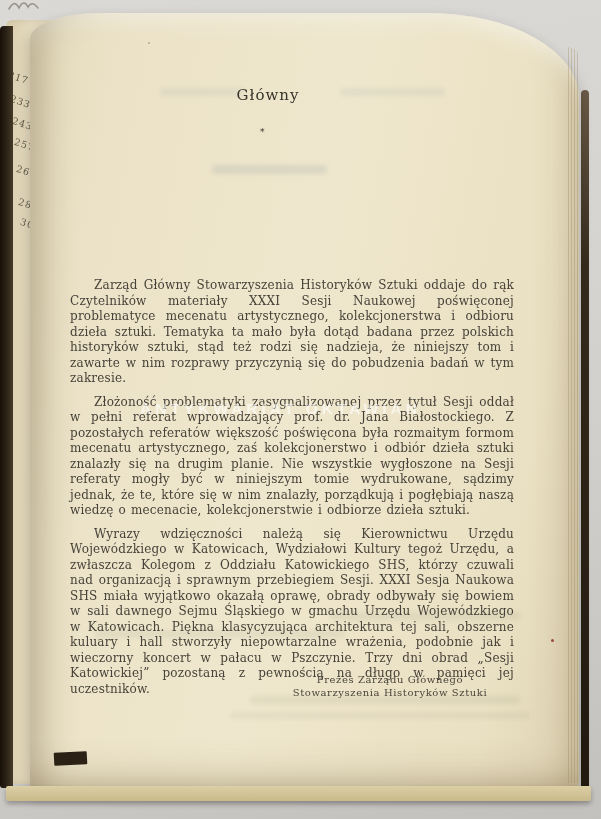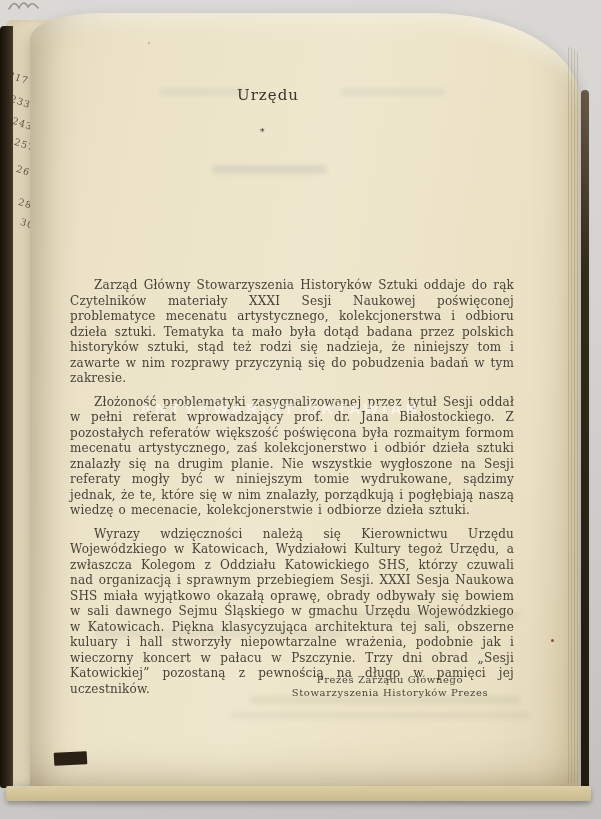--- a/index.html
+++ b/index.html
@@ -122,32 +122,32 @@
   <div class="spine"></div>
   <svg class="headband" width="34" height="12" viewBox="0 0 34 12">
     <path d="M2 9 C6 2, 9 2, 12 8 C15 2, 18 1, 21 7 C24 2, 27 3, 31 8" fill="none" stroke="#9a948c" stroke-width="1.6" stroke-linecap="round"></path>
   </svg>
 
   <div class="page"></div>
   <div class="cover-right"></div>
   <div class="bottom-board"></div>
   <div class="corner-dark-bl"></div>
 
-  <div class="title">Urzędu</div>
+  <div class="title">Główny</div>
   <div class="section-mark">*</div>
 
   <div class="body-text">
     <p>Zarząd Główny Stowarzyszenia Historyków Sztuki oddaje do rąk Czytelników materiały XXXI Sesji Naukowej poświęconej problematyce mecenatu artystycznego, kolekcjonerstwa i odbioru dzieła sztuki. Tematyka ta mało była dotąd badana przez polskich historyków sztuki, stąd też rodzi się nadzieja, że niniejszy tom i zawarte w nim rozprawy przyczynią się do pobudzenia badań w tym zakresie.</p>
     <p>Złożoność problematyki zasygnalizowanej przez tytuł Sesji oddał w pełni referat wprowadzający prof. dr. Jana Białostockiego. Z pozostałych referatów większość poświęcona była rozmaitym formom mecenatu artystycznego, zaś kolekcjonerstwo i odbiór dzieła sztuki znalazły się na drugim planie. Nie wszystkie wygłoszone na Sesji referaty mogły być w niniejszym tomie wydrukowane, sądzimy jednak, że te, które się w nim znalazły, porządkują i pogłębiają naszą wiedzę o mecenacie, kolekcjonerstwie i odbiorze dzieła sztuki.</p>
     <p>Wyrazy wdzięczności należą się Kierownictwu Urzędu Wojewódzkiego w Katowicach, Wydziałowi Kultury tegoż Urzędu, a zwłaszcza Kolegom z Oddziału Katowickiego SHS, którzy czuwali nad organizacją i sprawnym przebiegiem Sesji. XXXI Sesja Naukowa SHS miała wyjątkowo okazałą oprawę, obrady odbywały się bowiem w sali dawnego Sejmu Śląskiego w gmachu Urzędu Wojewódzkiego w Katowicach. Piękna klasycyzująca architektura tej sali, obszerne kuluary i hall stworzyły niepowtarzalne wrażenia, podobnie jak i wieczorny koncert w pałacu w Pszczynie. Trzy dni obrad „Sesji Katowickiej” pozostaną z pewnością na długo w pamięci jej uczestników.</p>
   </div>
 
   <div class="signature-roles">
     <div>Prezes Zarządu Głównego</div>
-    <div>Stowarzyszenia Historyków Prezes</div>
+    <div>Stowarzyszenia Historyków Sztuki</div>
   </div>
 
   <div class="watermark">ANTYKWARIAT OKTAWIAN</div>
 
   <div class="smudge sm1"></div>
   <div class="smudge sm2"></div>
   <div class="smudge sm3"></div>
   <div class="smudge sm4"></div>
   <div class="smudge sm5"></div>
   <div class="smudge sm6"></div>

